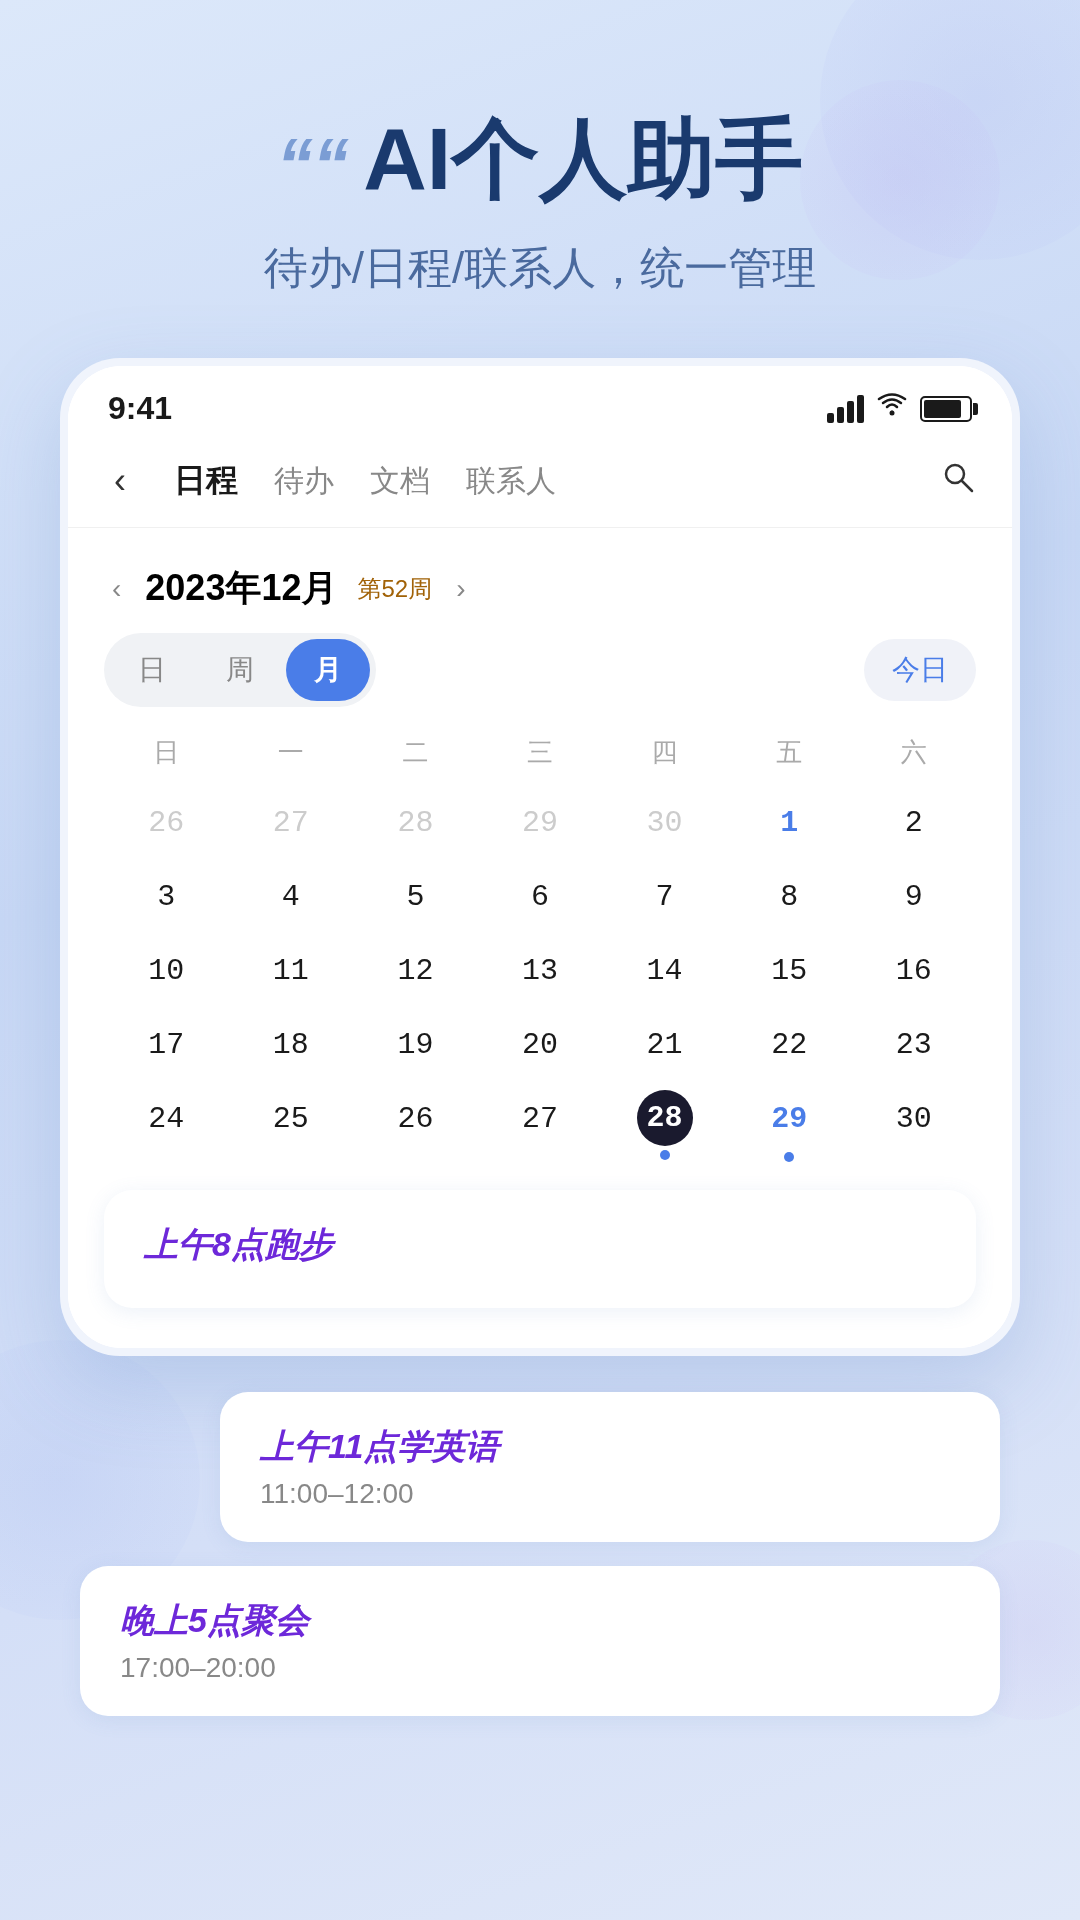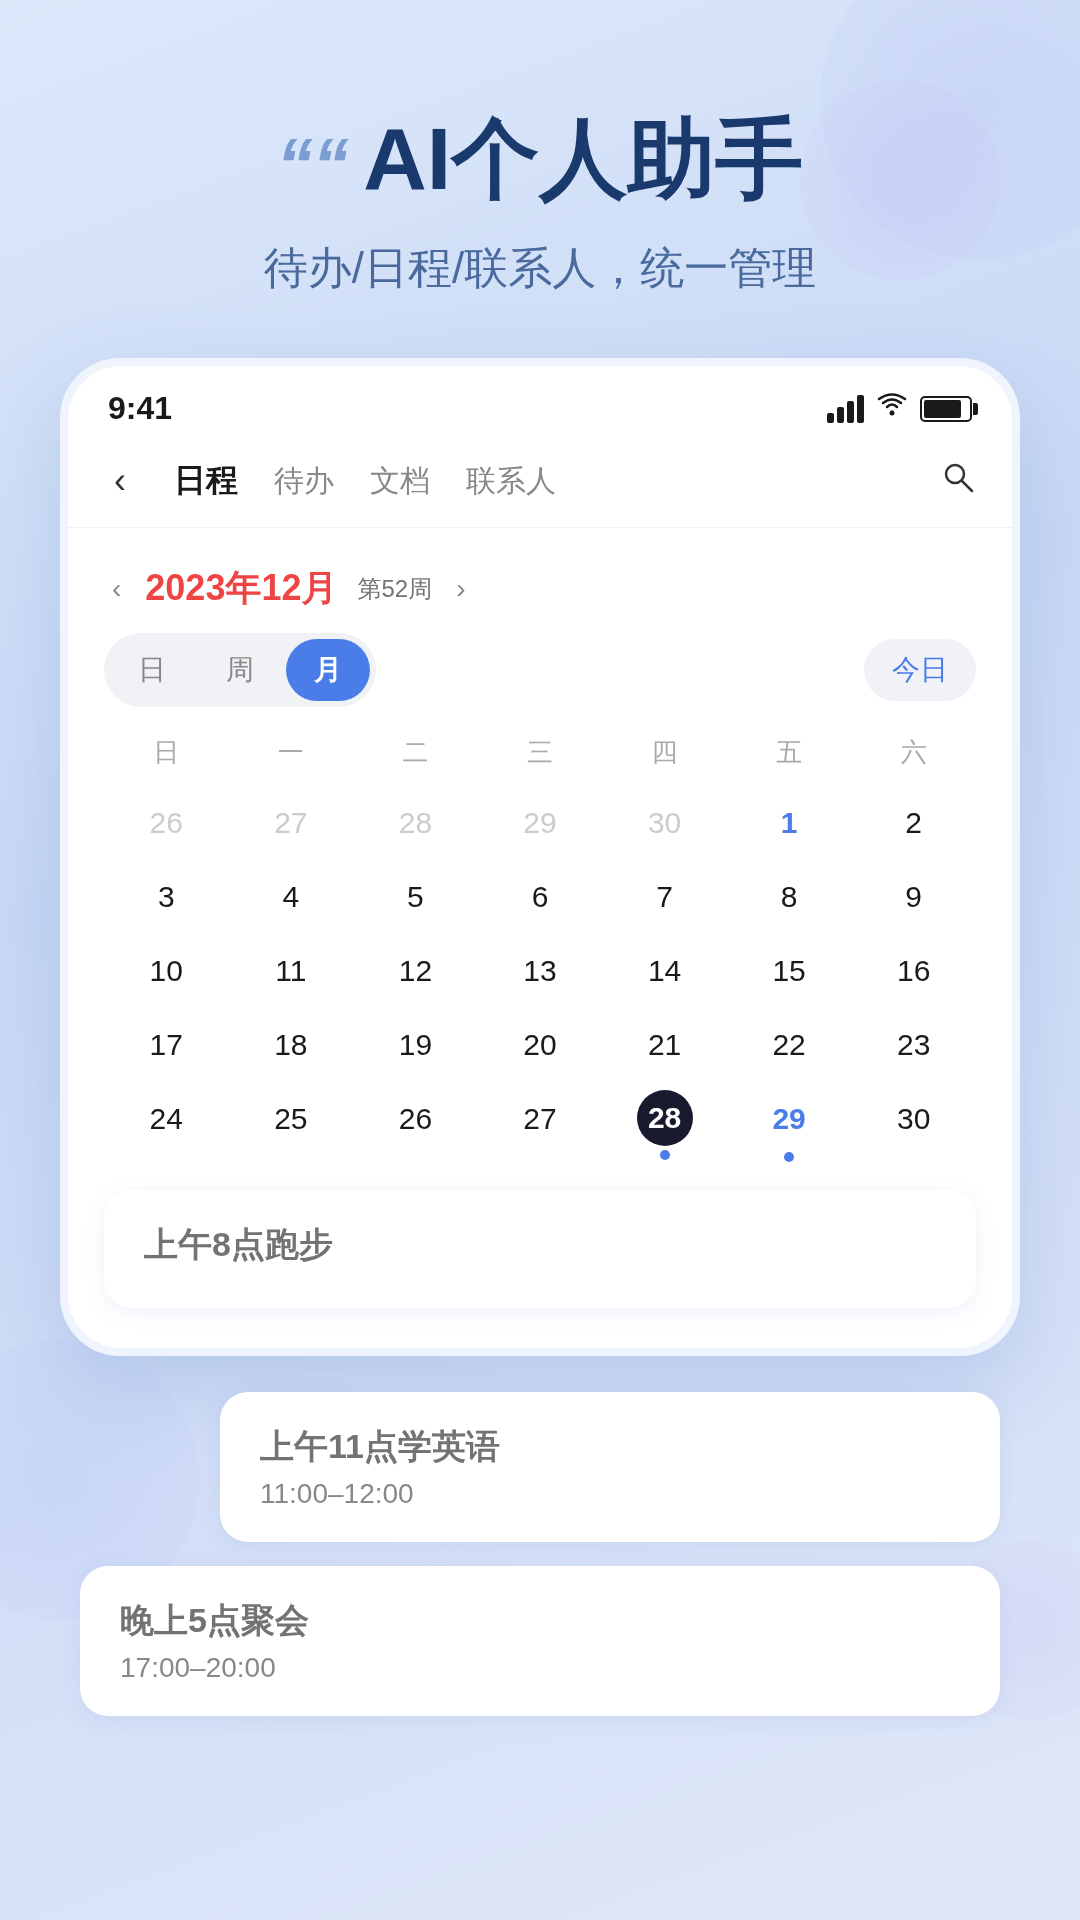--- a/index.html
+++ b/index.html
@@ -201,25 +201,25 @@
     }
     .month-nav {
       font-size: 28px;
       color: #888;
       cursor: pointer;
       padding: 4px 8px;
     }
     .month-title {
       font-size: 36px;
       font-weight: 700;
-      color: #ef4444;
+      color: #000000;
     }
     .week-label {
       font-size: 24px;
-      color: #737373;
+      color: #a16207;
       margin-left: 4px;
     }
 
     
     .view-toggle-row {
       display: flex;
       align-items: center;
       justify-content: space-between;
       margin-bottom: 20px;
     }
@@ -272,20 +272,21 @@
       display: grid;
       grid-template-columns: repeat(7, 1fr);
     }
     .cal-cell {
       text-align: right;
       padding: 12px 0;
       font-size: 30px;
       color: #1a1a1a;
       cursor: pointer;
       position: relative;
+      font-family: Liberation Mono, monospace;
     }
     .cal-cell.other-month {
       color: #ccc;
     }
     .cal-cell.today {
       background: #1a1a2e;
       border-radius: 50%;
       color: #fff;
       font-weight: 700;
       width: 56px;
@@ -321,22 +322,23 @@
     .event-card {
       background: #fff;
       border-radius: 28px;
       padding: 32px 40px;
       margin-bottom: 20px;
       box-shadow: 0 4px 20px rgba(100,140,200,0.12);
     }
     .event-title {
       font-size: 34px;
       font-weight: 700;
-      color: #737373;
+      color: #6d28d9;
       margin-bottom: 8px;
+      font-style: italic;
     }
     .event-time {
       font-size: 28px;
       color: #888;
     }
   </style>
 </head>
 <body>
 
 <div class="blob blob-1"></div>

